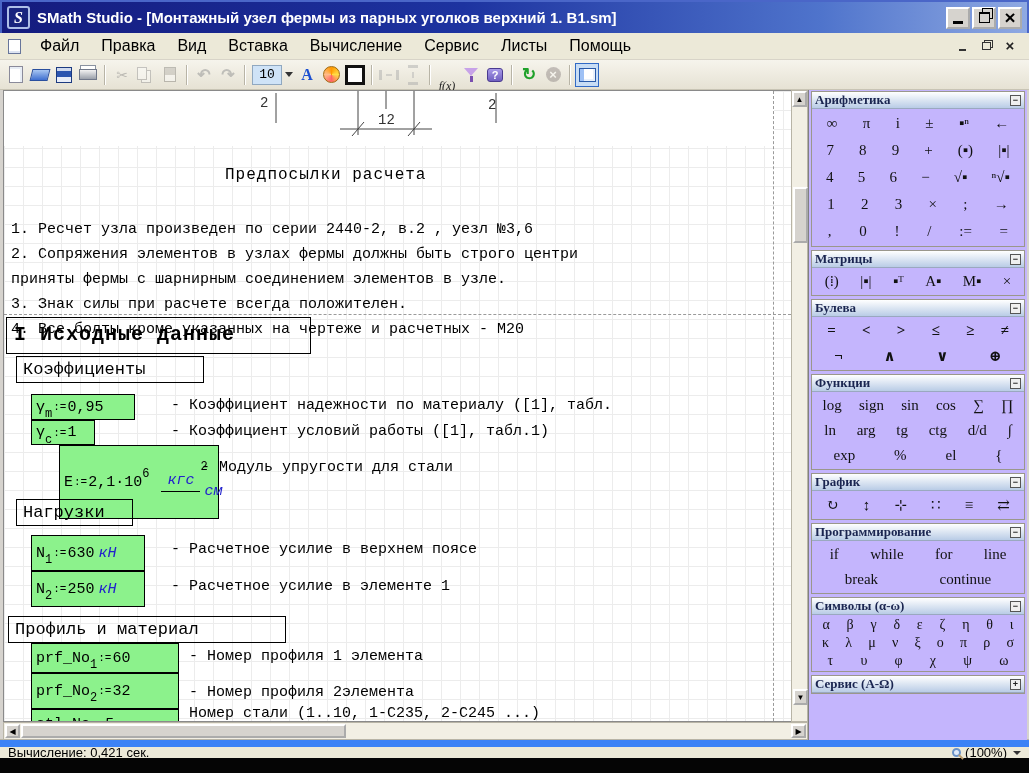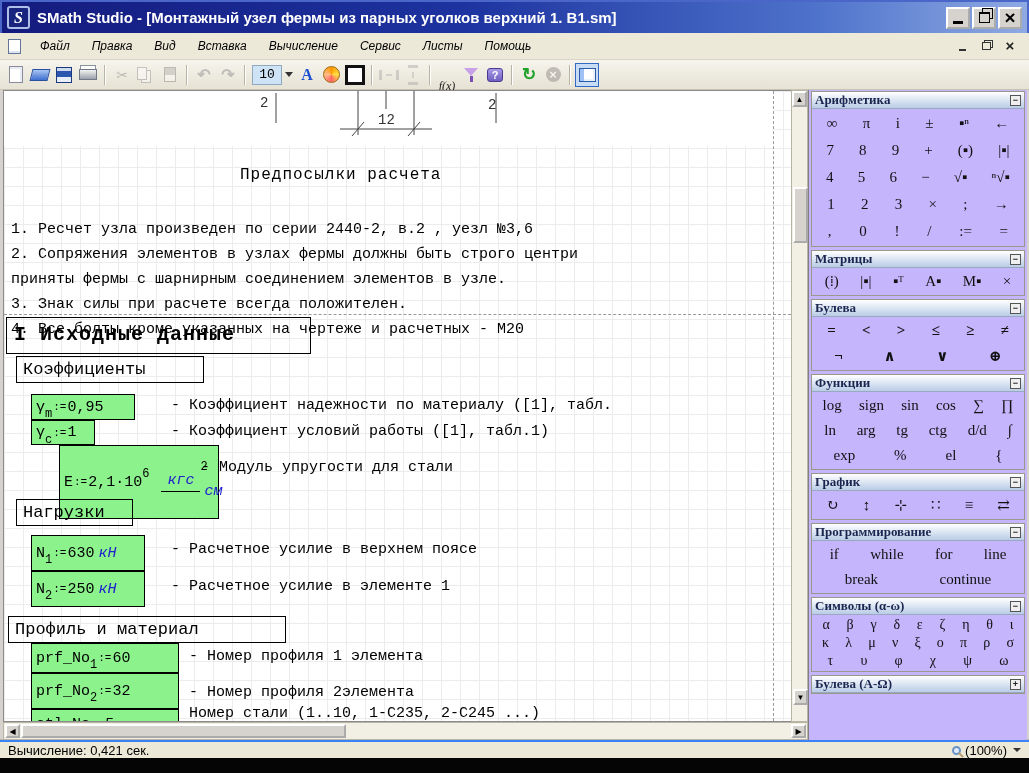--- a/index.html
+++ b/index.html
@@ -17,21 +17,21 @@
   .wbtn{width:24px;height:22px;background:#d6d3ce;border:2px outset #fff;display:flex;align-items:center;justify-content:center;}
   .wbtn-min::before{content:"";width:10px;height:3px;background:#000;margin-top:10px;}
   .wbtn-rest::before{content:"";width:9px;height:8px;border:1px solid #000;border-top:2px solid #000;
        box-shadow:3px -4px 0 -1px #d6d3ce,3px -4px 0 0 #000;}
   .wbtn-close::before{content:"×";font-size:19px;font-weight:bold;line-height:14px;}
 
   
   .menubar{height:27px;display:flex;align-items:center;padding:0 6px;background:#ece9d8;border-bottom:1px solid #d8d4c8;}
   .docicon{width:13px;height:15px;background:#fff;border:1px solid #67759a;margin:0 8px 0 2px;
            box-shadow:inset 0 -2px 0 #dde4f2;}
-  .menu-item{padding:3px 11px;font-size:12px;color:#000;cursor:default;font-style:italic;}
+  .menu-item{padding:3px 11px;font-size:16px;color:#000;cursor:default;}
   .mini-ctrls{margin-left:auto;display:flex;gap:10px;align-items:center;padding-right:6px;}
   .mini{width:14px;height:14px;display:flex;align-items:center;justify-content:center;}
   .mini-min::before{content:"";width:7px;height:2px;background:#333;margin-top:8px;}
   .mini-rest::before{content:"";width:7px;height:6px;border:1px solid #333;box-shadow:2px -2px 0 -1px #ece9d8,2px -2px 0 0 #333;}
   .mini-close::before{content:"×";font-size:15px;font-weight:bold;color:#222;line-height:10px;}
 
   
   .toolbar{height:30px;display:flex;align-items:center;padding:0 4px;background:linear-gradient(#f6f4ec,#e6e2d4);
            border-bottom:1px solid #c8c4b4;}
   .tb{width:24px;height:24px;display:flex;align-items:center;justify-content:center;flex:none;}
@@ -80,21 +80,21 @@
   .leftcol{width:805px;display:flex;flex-direction:column;}
   .canvasrow{display:flex;height:632px;}
   .canvas{width:788px;position:relative;background:
       linear-gradient(#ececec 1px,transparent 1px),
       linear-gradient(90deg,#ececec 1px,transparent 1px),#fff;
       background-size:19px 19px;overflow:hidden;border:1px solid #8a8a8a;border-right:none;
       font-family:"Liberation Mono","DejaVu Sans Mono",monospace;color:#000;}
   .whitetop{position:absolute;left:0;top:0;width:770px;height:55px;background:#fff;}
   .pagev{position:absolute;left:769px;top:0;bottom:0;border-left:1px dashed #9a9a9a;}
   .pageh{position:absolute;left:0;right:0;top:223px;border-top:1px dashed #9a9a9a;}
-  .heading{position:absolute;left:236px;top:75px;font-size:16px;letter-spacing:1px;}
+  .heading{position:absolute;left:221px;top:75px;font-size:16px;letter-spacing:1px;}
   .note{position:absolute;left:7px;font-size:15px;white-space:nowrap;}
   .sectbox{position:absolute;left:2px;top:226px;width:305px;height:37px;border:1px solid #000;}
   .secttext{position:absolute;left:10px;top:232px;font-size:20px;font-weight:bold;letter-spacing:1px;}
   .gbox{position:absolute;border:1px solid #000;font-size:17px;padding:3px 6px;white-space:nowrap;}
   .greenbox{position:absolute;background:#8cf28c;border:1px solid #000;display:flex;align-items:center;
             padding:2px 4px;font-size:15px;white-space:nowrap;}
   .asn{font-size:11px;padding:0 1px;}
   .sub{display:inline-block;transform:translateY(7px);font-size:12px;}
   .sup{display:inline-block;transform:translateY(-8px);font-size:12px;}
   .unit{font-style:italic;color:#2222cc;margin-left:4px;}
@@ -131,21 +131,21 @@
   .pal-body{padding:1px 2px;}
   .pal-row{display:flex;justify-content:space-around;align-items:center;}
   .pal-sym{font-family:"Liberation Serif","DejaVu Serif",serif;font-size:15px;color:#111;padding:1px 2px;cursor:default;}
   .pal-tall .pal-row{padding:4px 0;}
   .pal-mid .pal-row{padding:3px 0;}
   .pal-flat .pal-row{padding:1px 0;}
   .pal-bool .pal-sym{font-weight:bold;}
   .pal-greek .pal-sym{font-size:14px;padding:0 1px;}
 
   
-  .statusbar{height:18px;background:#ece9d8;border-top:2px solid #3b82f6;box-shadow:0 -1px 0 #b8b4a6;
+  .statusbar{height:18px;background:#ece9d8;border-top:7px solid #3b82f6;box-shadow:0 -1px 0 #b8b4a6;
              display:flex;align-items:center;font-size:13px;padding:0 8px;}
   .status-right{margin-left:auto;display:flex;align-items:center;gap:4px;}
   .mag{width:9px;height:9px;border:2px solid #6a93c8;border-radius:50%;position:relative;background:#dfeafa;}
   .mag::after{content:"";position:absolute;width:6px;height:2px;background:#b89a6a;transform:rotate(45deg);right:-5px;bottom:-3px;}
   .zoomdrop{border-left:4px solid transparent;border-right:4px solid transparent;border-top:4px solid #333;margin-left:2px;}
   .blackbar{height:15px;background:#050505;}
 </style>
 </head>
 <body>
 
@@ -519,21 +519,21 @@
               <span class="pal-sym">υ</span>
               <span class="pal-sym">φ</span>
               <span class="pal-sym">χ</span>
               <span class="pal-sym">ψ</span>
               <span class="pal-sym">ω</span>
             </div>
           </div>
         </div>
         <div class="pal pal-flat">
           <div class="pal-head">
-            <span class="pal-title">Булева (А-Ω)</span>
+            <span class="pal-title">Сервис (А-Ω)</span>
             <span class="pal-toggle">+</span>
           </div>
         </div>
       </div>
   </div>
 
   <div class="statusbar">
     <span>Вычисление: 0,421 сек.</span>
     <div class="status-right">
       <span class="mag"></span>

